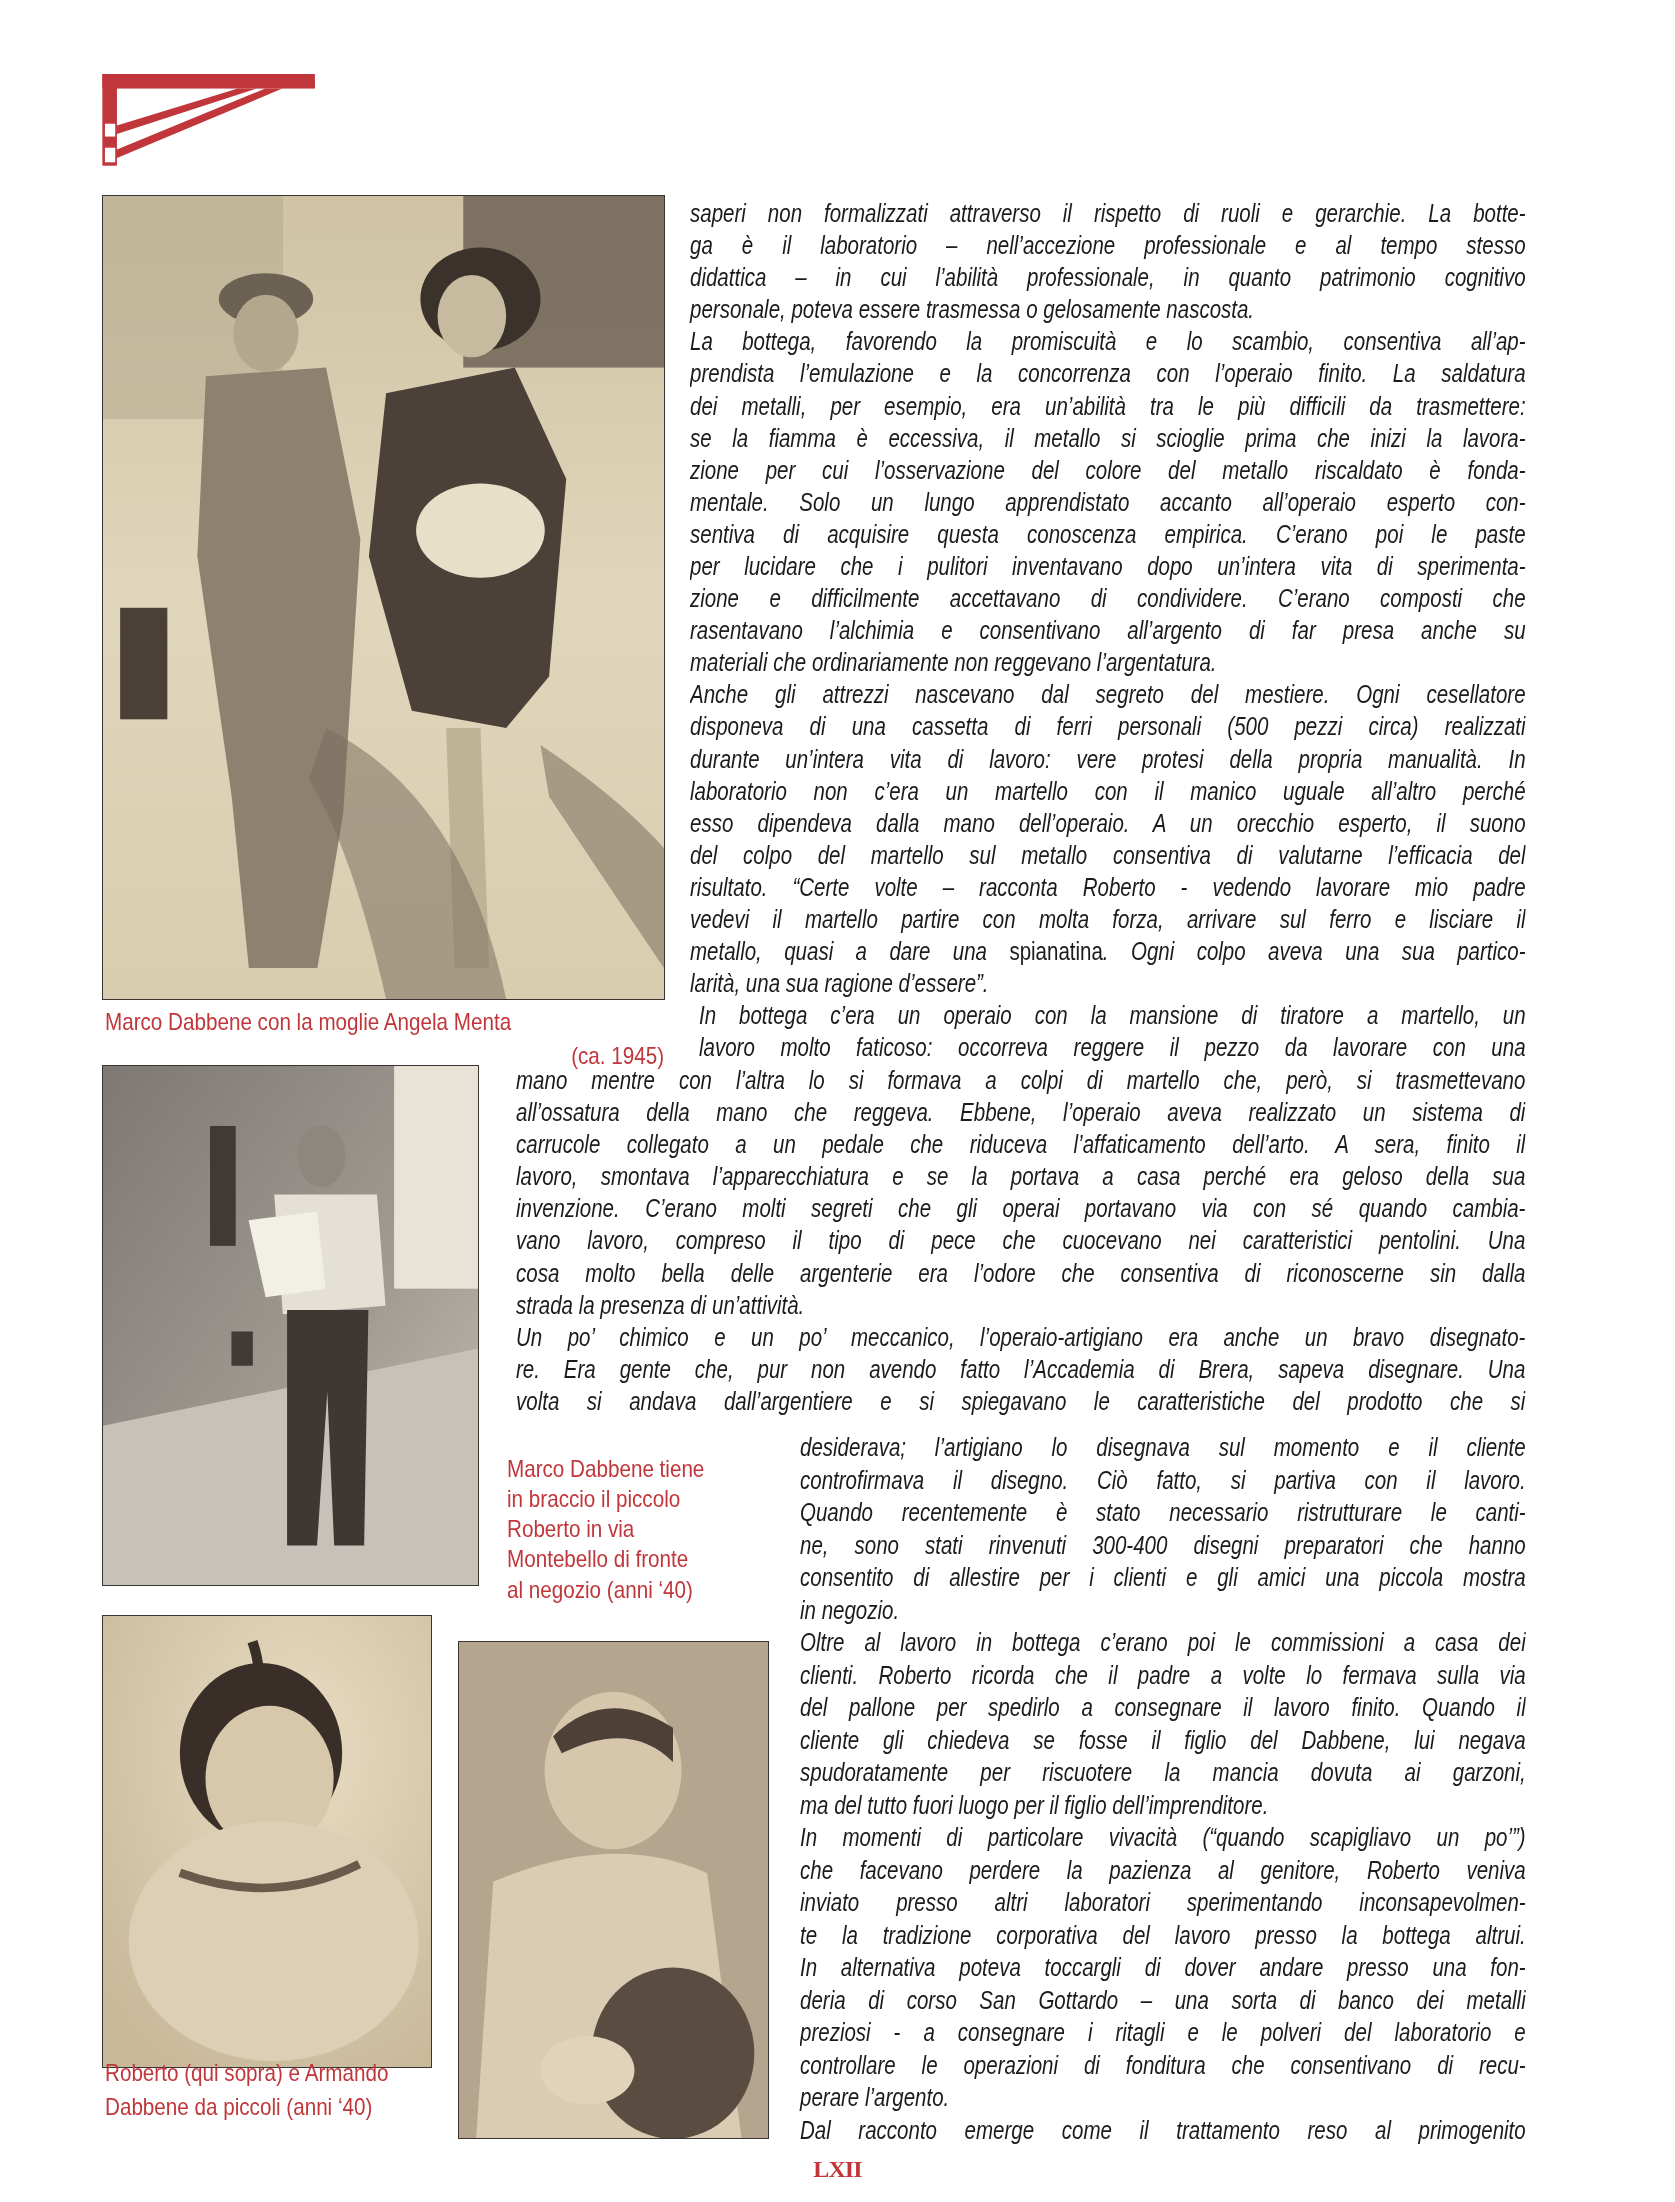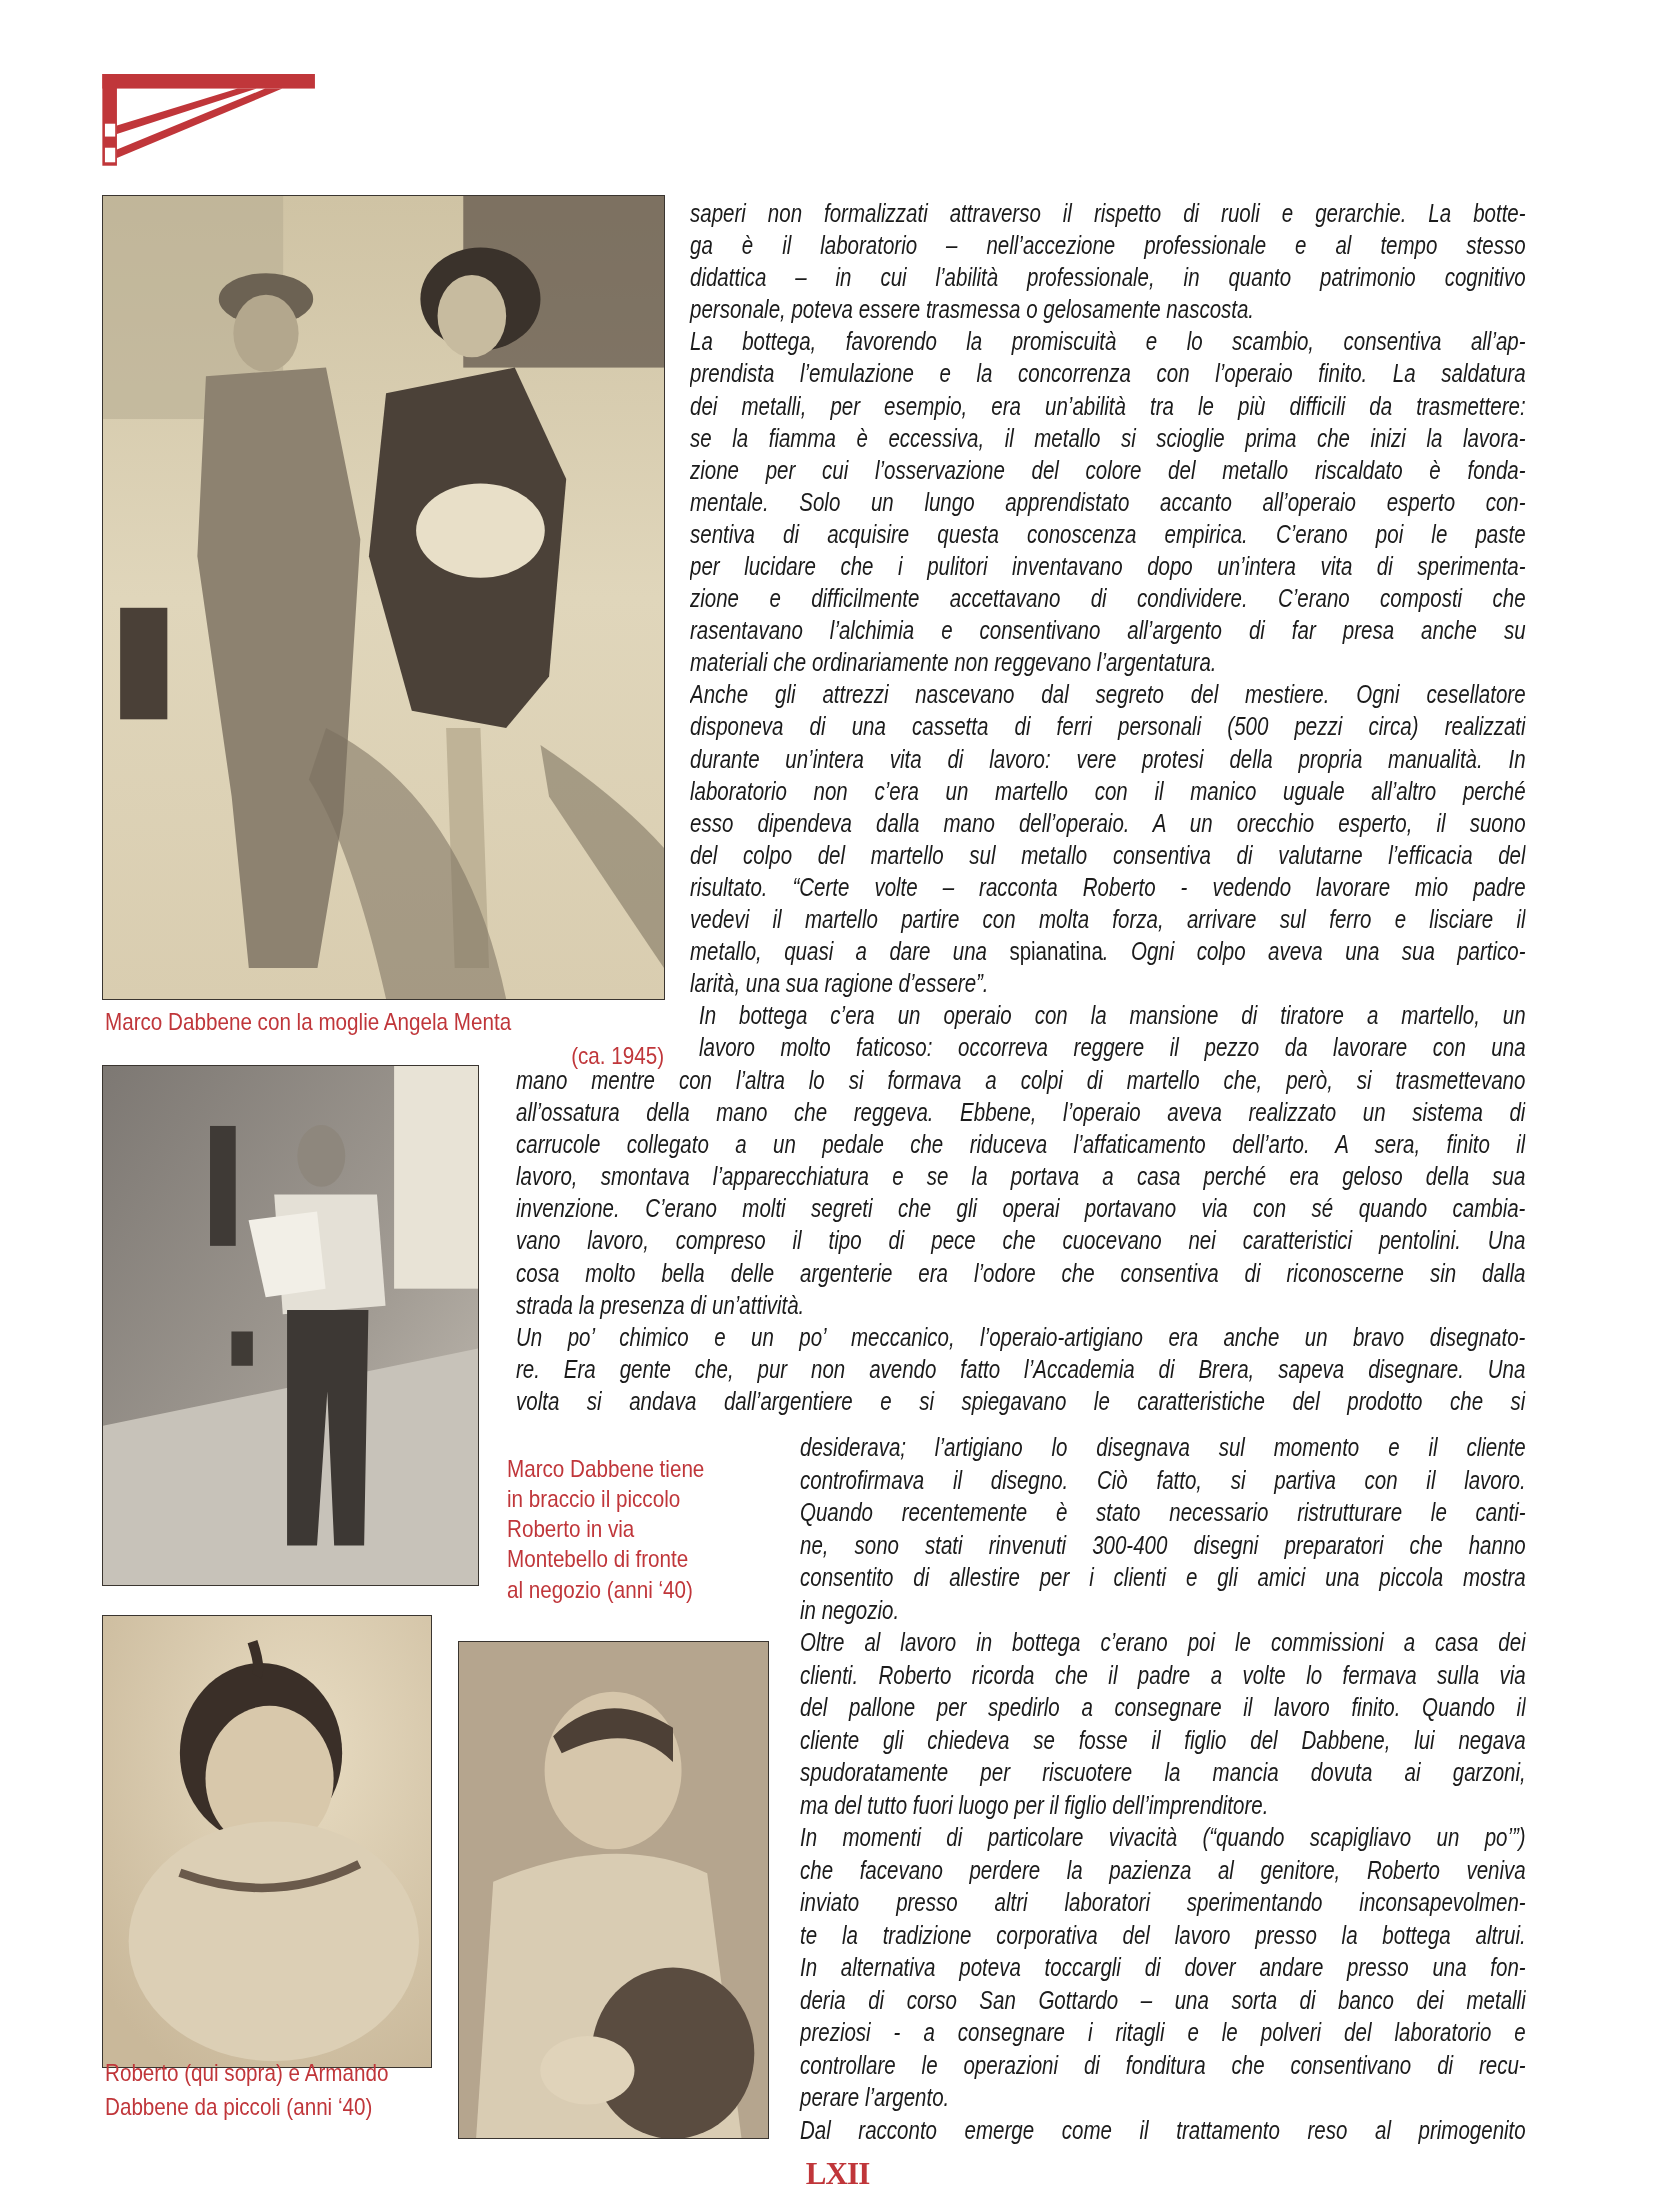--- a/index.html
+++ b/index.html
@@ -15,21 +15,21 @@
   .line {
     position: absolute; left: 0; white-space: nowrap;
     font-family: "Liberation Sans", sans-serif; font-style: italic;
     font-size: 25px; line-height: 29px; color: #1b1b1b;
     transform-origin: 0 0; transform: scaleX(0.82);
   }
   .line.full { text-align: justify; text-align-last: justify; white-space: normal; overflow: hidden; height: 29px; }
   .upright { font-style: normal; }
   .caption { position: absolute; color: #c0363a; font-family: "Liberation Sans", sans-serif; font-size: 24px; line-height: 30px; transform-origin: 0 0; transform: scaleX(0.86); white-space: nowrap; }
   .caption.right { transform-origin: 100% 0; text-align: right; }
-  .pagenum { position: absolute; left: 0; width: 1675px; top: 2156px; text-align: center; font-family: "Liberation Serif", serif; font-weight: bold; font-size: 31px; color: #c0363a; letter-spacing: -0.9px; }
+  .pagenum { position: absolute; left: 0; width: 1675px; top: 2156px; text-align: center; font-family: "Liberation Serif", serif; font-weight: bold; font-size: 24px; color: #c0363a; letter-spacing: -0.9px; }
 </style>
 </head>
 <body>
 
 <svg class="abs logo" viewBox="0 0 250 112">
   <rect x="0" y="0" width="248" height="17" fill="#c0363a"></rect>
   <rect x="0" y="0" width="17" height="107" fill="#c0363a"></rect>
   <polygon points="17,60 17,70 180,17 158,17" fill="#c0363a"></polygon>
   <polygon points="17,88 17,98 210,17 190,17" fill="#c0363a"></polygon>
   <rect x="3" y="58" width="12" height="15" fill="#ffffff"></rect>

